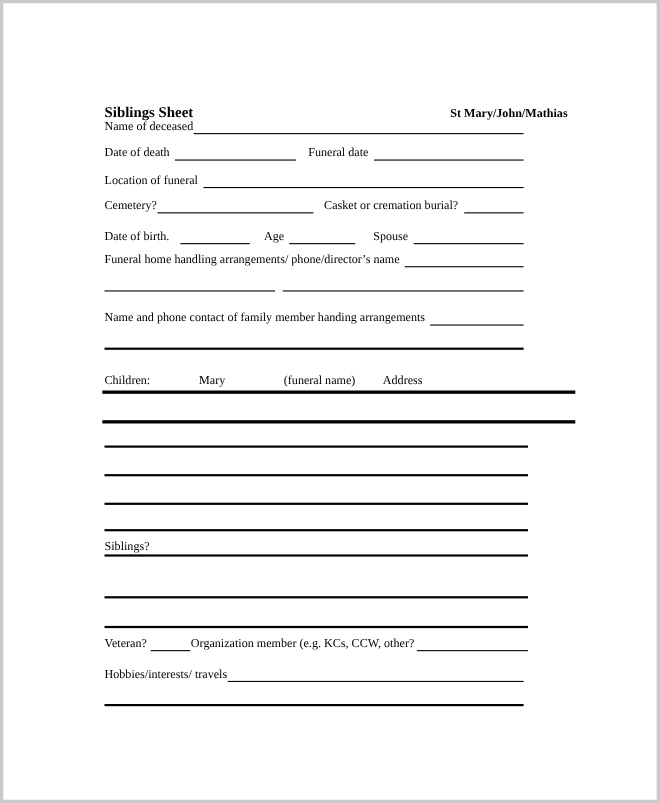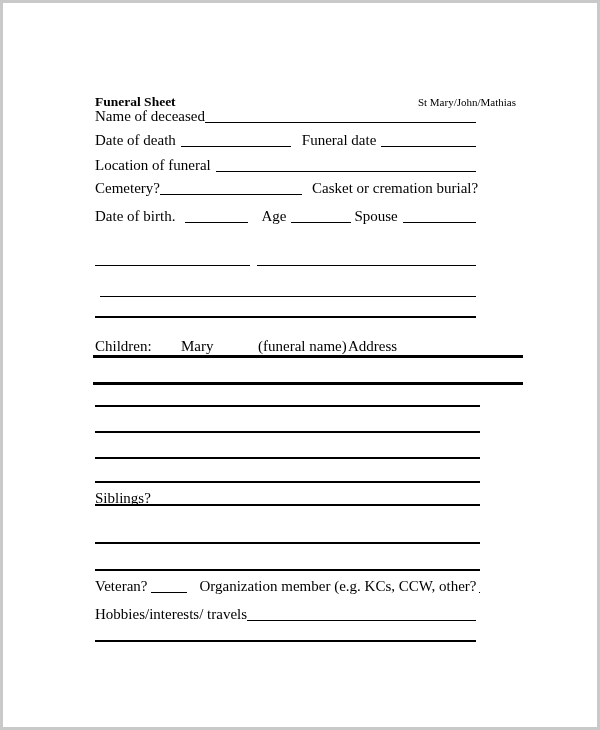--- a/index.html
+++ b/index.html
@@ -7,39 +7,39 @@
   body { font-family:"Liberation Serif","DejaVu Serif",serif; color:#000; }
   .page {
     position:relative; width:600px; height:730px;
     background:#ffffff; border:3px solid #c9c9c9; overflow:hidden;
   }
   .hdr {
     position:absolute; left:92px; top:91px; width:421px;
     display:flex; justify-content:space-between; align-items:baseline;
   }
   .title  { font-weight:bold; font-size:13.5px; }
-  .parish { font-weight:normal; font-size:11px; }
+  .parish { font-weight:bold; font-size:11px; }
   .row {
     position:absolute; left:92px; width:381px; height:15px;
-    display:flex; align-items:flex-end; font-size:15px;
+    display:flex; align-items:center; font-size:11px;
   }
   .lbl { white-space:pre; line-height:13px; flex:0 0 auto; }
   .fill { border-bottom:1.5px solid #000; height:12px; flex:0 0 auto; }
   .grow { flex:1 1 auto; }
   .rule { position:absolute; background:#000; height:2px; }
   .rule.thick { height:3px; }
   .abs { position:absolute; bottom:0; white-space:pre; line-height:13px; }
 </style>
 </head>
 <body>
 
 <div class="page">
 
   <div class="hdr">
-    <span class="title">Funeral Sheet</span>
+    <span class="title">Siblings Sheet</span>
     <span class="parish">St Mary/John/Mathias</span>
   </div>
 
   <div class="row" style="top:105px">
     <span class="lbl">Name of deceased</span>
     <span class="fill grow"></span>
   </div>
 
   <div class="row" style="top:129px">
     <span class="lbl">Date of death</span>
@@ -58,31 +58,36 @@
   <div class="row" style="top:154px">
     <span class="lbl">Location of funeral</span>
     <span class="fill grow" style="margin-left:5px"></span>
   </div>
 
   <div class="row" style="top:205px">
     <span class="lbl">Date of birth.</span>
     <span class="fill" style="width:63px;margin-left:10px"></span>
     <span class="lbl" style="margin-left:13px">Age</span>
     <span class="fill" style="width:60px;margin-left:5px"></span>
-    <span class="lbl" style="margin-left:3px">Spouse</span>
+    <span class="lbl" style="margin-left:16px">Spouse</span>
     <span class="fill grow" style="margin-left:5px"></span>
   </div>
 
+  <div class="row" style="top:226px">
+    <span class="lbl">Funeral home handling arrangements/ phone/director’s name</span>
+    <span class="fill grow" style="margin-left:5px"></span>
+  </div>
 
   <div class="row" style="top:248px">
     <span class="fill" style="width:155px"></span>
     <span class="fill grow" style="margin-left:7px"></span>
   </div>
 
   <div class="row" style="top:279px">
+    <span class="lbl">Name and phone contact of family member handing arrangements</span>
     <span class="fill grow" style="margin-left:5px"></span>
   </div>
 
   <div class="rule" style="top:313px;left:92px;width:381px"></div>
 
   <div class="row" style="top:335px">
     <span class="abs" style="left:0">Children:</span>
     <span class="abs" style="left:86px">Mary</span>
     <span class="abs" style="left:163px">(funeral name)</span>
     <span class="abs" style="left:253px">Address</span>
@@ -98,21 +103,21 @@
 
   <div class="row" style="top:487px">
     <span class="lbl">Siblings?</span>
   </div>
   <div class="rule" style="top:539px;left:92px;width:385px"></div>
   <div class="rule" style="top:566px;left:92px;width:385px"></div>
 
   <div class="row" style="top:575px;width:385px">
     <span class="lbl">Veteran?</span>
     <span class="fill" style="width:36px;margin-left:4px"></span>
-    <span class="lbl" style="margin-left:12px">Organization member (e.g. KCs, CCW, other?</span>
+    <span class="lbl" style="">Organization member (e.g. KCs, CCW, other?</span>
     <span class="fill grow" style="margin-left:2px"></span>
   </div>
 
   <div class="row" style="top:603px">
     <span class="lbl">Hobbies/interests/ travels</span>
     <span class="fill grow"></span>
   </div>
 
   <div class="rule" style="top:637px;left:92px;width:381px"></div>
 

